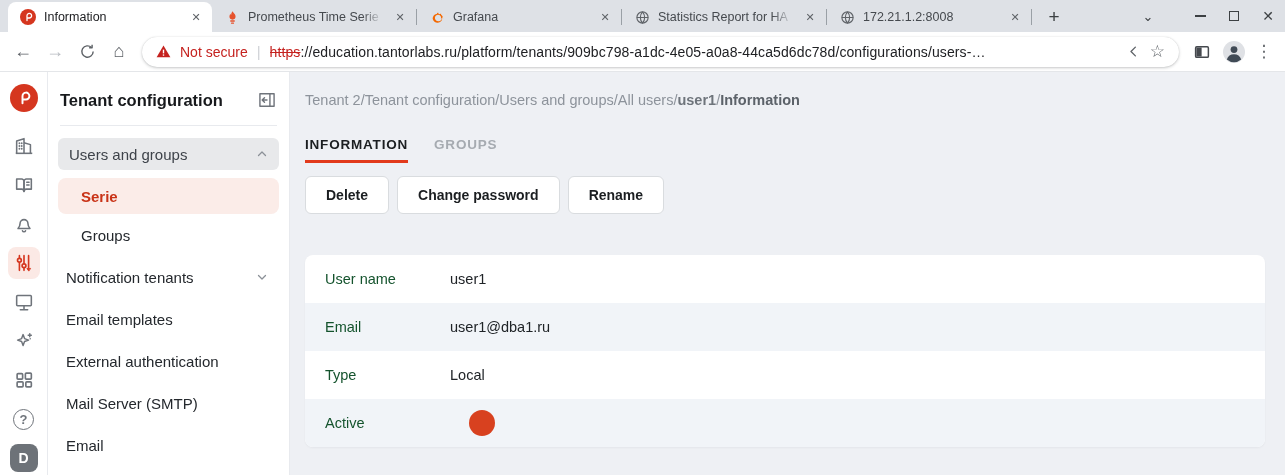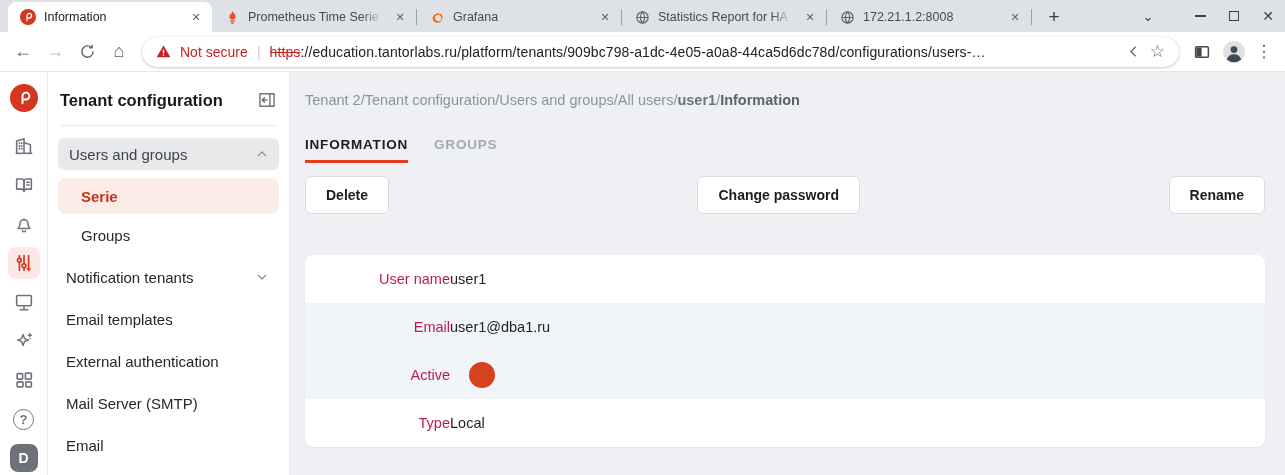--- a/index.html
+++ b/index.html
@@ -62,27 +62,27 @@
   .nav-item.sub { padding-left:23px; }
   .chev { color:#8b9097; display:flex; }
 
   .main { flex:1; background:#eef0f4; padding:20px 20px 0 15px; overflow:hidden; }
   .crumbs { font-size:14.5px; color:#8d939b; display:flex; gap:0; white-space:nowrap; }
   .crumb.c-dark { color:#6e747b; font-weight:600; }
   .crumb.c-last { color:#5c6269; font-weight:700; }
   .mtabs { margin-top:29px; display:flex; gap:26px; }
   .mtab { font-size:13.5px; font-weight:700; letter-spacing:.8px; color:#a6abb1; padding-bottom:8px; border-bottom:3px solid transparent; }
   .mtab.active { color:#1b1e21; border-bottom-color:#e23a1c; }
-  .actions { display:flex; justify-content:space-between; gap:24px; margin-top:13px; }
+  .actions { display:flex; justify-content:flex-start; gap:8px; margin-top:13px; }
   .btn { height:38px; padding:0 20px; background:#fff; border:1px solid #d9dcdf; border-radius:6px; font-weight:700; font-size:14px;
          color:#1b1e21; display:flex; align-items:center; font-family:"Liberation Sans",sans-serif; }
   .card { margin-top:41px; background:#fff; border-radius:8px; overflow:hidden; box-shadow:0 1px 2px rgba(30,40,60,.05); }
   .row { height:48px; display:flex; align-items:center; padding:0 20px; font-size:14.5px; }
   .row.alt { background:#f1f4f8; }
-  .row-label { width:125px; color:#be185d; flex:none;text-align:right; }
+  .row-label { width:125px; color:#14532d; flex:none; }
   .row-value { color:#202428; }
   .switch { position:relative; width:38px; height:20px; margin-left:2px; }
   .switch-track { width:38px; height:20px; border-radius:10px; background:#f1bdb5; }
   .switch-knob { position:absolute; right:-5px; top:-3px; width:26px; height:26px; border-radius:50%; background:#d8411f; }
   svg { display:block; }
 </style>
 </head>
 <body>
 
 <div class="window">
@@ -339,27 +339,27 @@
 
       <div class="card">
         <div class="row">
           <span class="row-label">User name</span>
           <span class="row-value">user1</span>
         </div>
         <div class="row alt">
           <span class="row-label">Email</span>
           <span class="row-value">user1@dba1.ru</span>
         </div>
+        <div class="row">
+          <span class="row-label">Type</span>
+          <span class="row-value">Local</span>
+        </div>
         <div class="row alt">
           <span class="row-label">Active</span>
           <span class="switch">
             <span class="switch-track"></span>
             <span class="switch-knob"></span>
           </span>
         </div>
-        <div class="row">
-          <span class="row-label">Type</span>
-          <span class="row-value">Local</span>
-        </div>
       </div>
     </div>
   </div>
 </div>
 
 </body></html>

